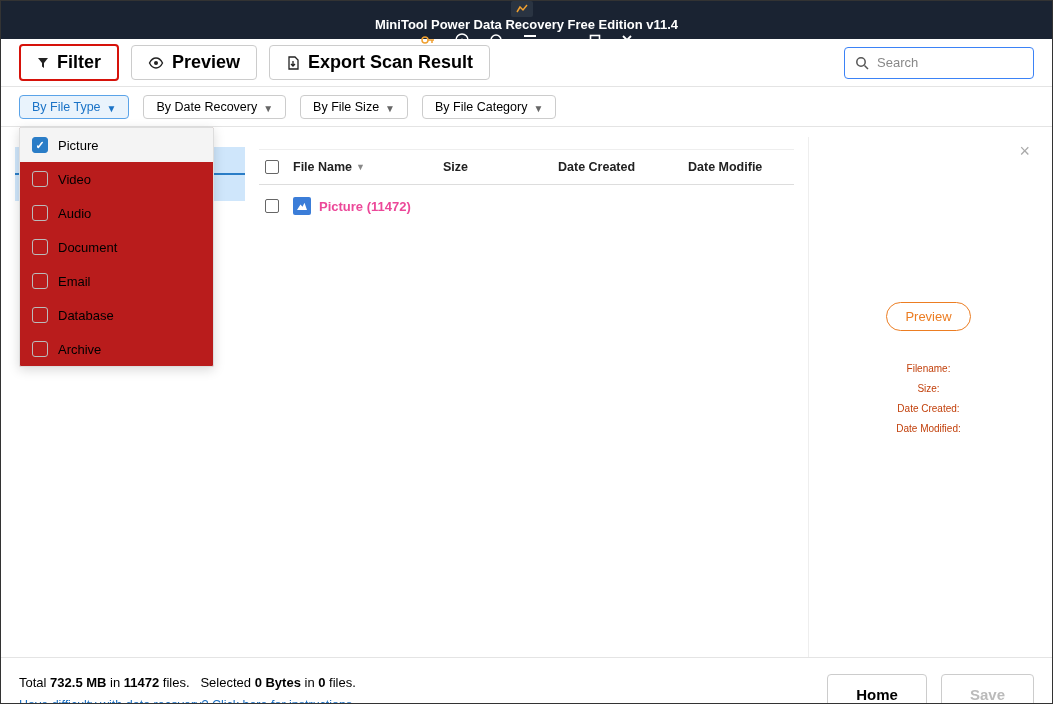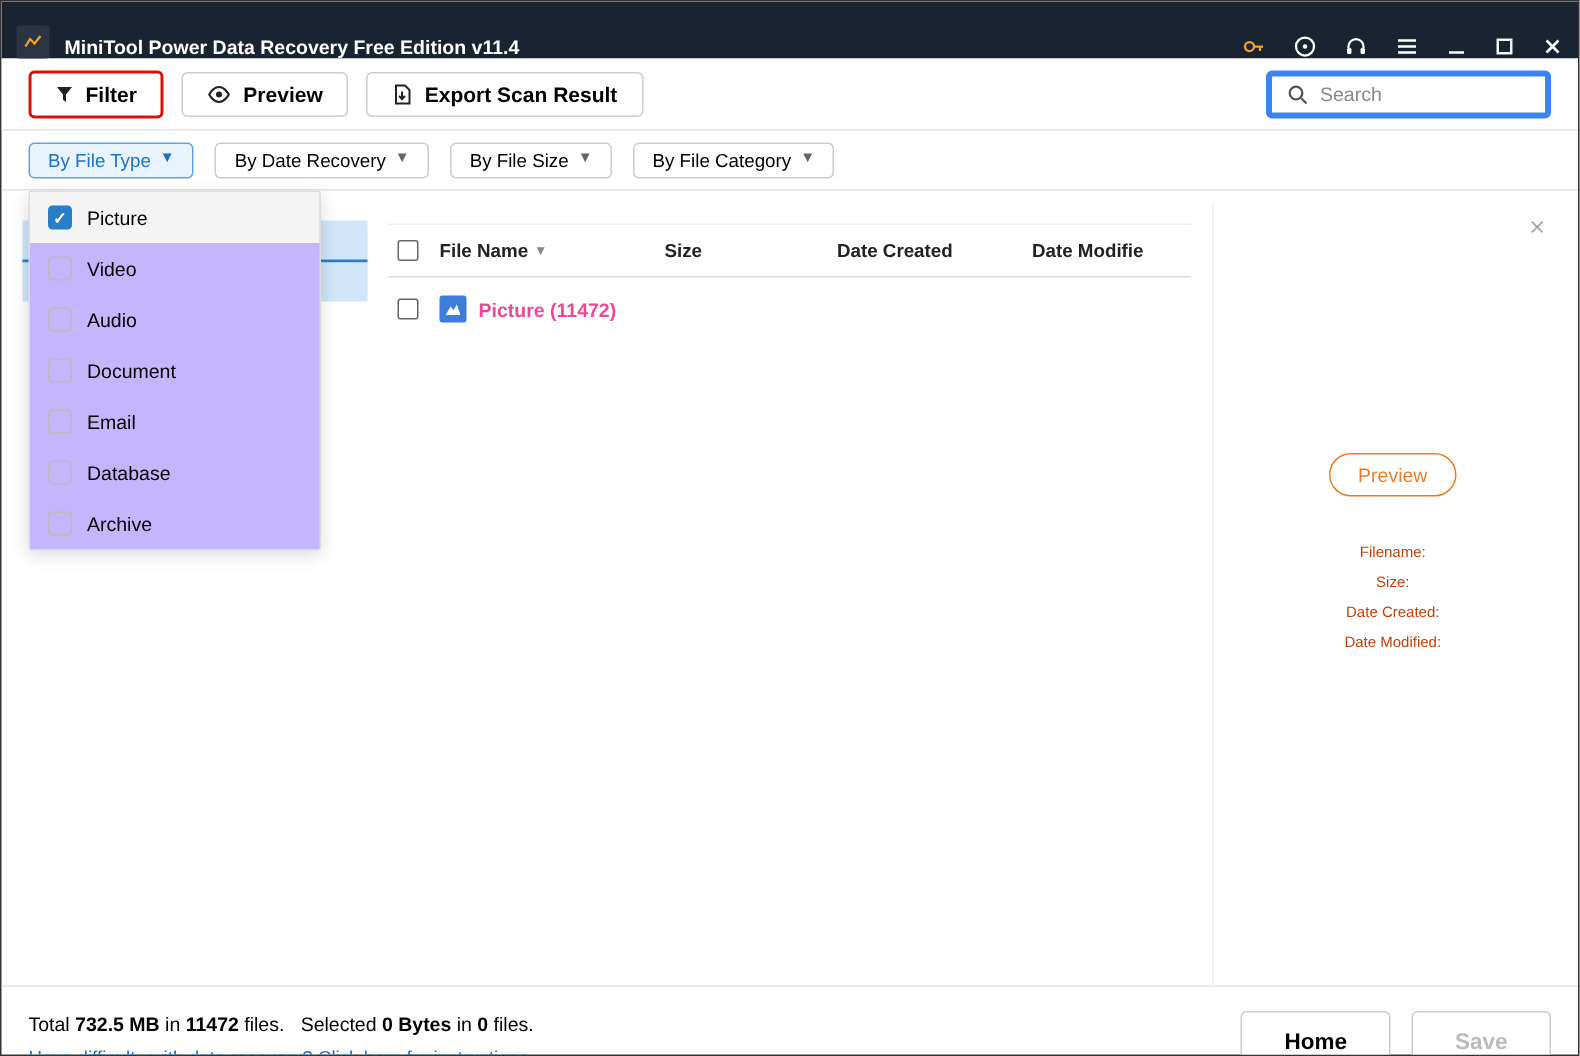--- a/index.html
+++ b/index.html
@@ -1,28 +1,28 @@
 <!DOCTYPE html>
 <html><head>
 <meta charset="utf-8">
 <style>
 * { margin: 0; padding: 0; box-sizing: border-box; font-family: -apple-system, BlinkMacSystemFont, "Segoe UI", Arial, sans-serif; }
 body { width: 1053px; height: 704px; background: #fff; border: 1px solid #333; overflow: hidden; }
-.titlebar { background: #1a2332; height: 38px; display: flex; align-items: flex-end; padding: 0 10px; color: #fff; }
+.titlebar { background: #1a2332; height: 38px; display: flex; align-items: center; padding: 0 10px; color: #fff; flex-direction: column; }
 .titlebar .logo { width: 22px; height: 22px; margin-right: 10px; display: flex; align-items: center; justify-content: center; background: #2a3442; border-radius: 2px; }
 .titlebar .title { font-size: 13px; font-weight: 600; flex: 1; }
 .titlebar .tb-icons { display: flex; gap: 18px; align-items: center; }
 .titlebar .tb-icons span { cursor: pointer; font-size: 14px; }
 .toolbar { height: 48px; display: flex; align-items: center; padding: 0 18px; gap: 12px; border-bottom: 1px solid #e4e4e4; background: #fff; }
-.tbtn { border: 1px solid #ccc; background: #fff; padding: 6px 16px; border-radius: 4px; font-size: 14px; font-weight: 600; display: inline-flex; align-items: center; gap: 8px; cursor: pointer; }
+.tbtn { border: 1px solid #ccc; background: #fff; padding: 6px 16px; border-radius: 4px; font-size: 18px; font-weight: 600; display: inline-flex; align-items: center; gap: 8px; cursor: pointer; }
 .tbtn.hl { border: 2px solid #d6120a; }
 .toolbar .spacer { flex: 1; }
-.search { border: 4px solid #3b82f6; border-radius: 4px; height: 32px; width: 190px; display: flex; align-items: center; padding: 0 10px; color: #888; font-size: 13px; gap: 8px; }
+.search { border: 1px solid #3b82f6; border-radius: 4px; height: 32px; width: 190px; display: flex; align-items: center; padding: 0 10px; color: #888; font-size: 13px; gap: 8px; }
 .filterbar { height: 40px; display: flex; align-items: center; gap: 14px; padding: 0 18px; border-bottom: 1px solid #e4e4e4; }
-.chip { border: 1px solid #ccc; padding: 4px 12px; border-radius: 4px; font-size: 12.5px; display: inline-flex; align-items: flex-start; gap: 6px; cursor: pointer; background: #fff; }
+.chip { border: 1px solid #ccc; padding: 4px 12px; border-radius: 4px; font-size: 12.5px; display: inline-flex; align-items: flex-end; gap: 6px; cursor: pointer; background: #fff; }
 .chip.active { border-color: #5aa3e8; background: #e9f3fc; color: #1a73c7; }
 .chip .caret { font-size: 10px; color: #666; }
 .chip.active .caret { color: #1a73c7; }
 .content { position: relative; display: flex; height: 530px; padding: 10px 14px 0 14px; gap: 14px; }
 .leftcol { width: 230px; }
 .highlight-strip { background: #cfe6fb; height: 28px; border-bottom: 2px solid #2a7dc7; width: 100%; margin-top: 10px; }
 .highlight-strip-part { background: #cfe6fb; height: 26px; width: 100%; }
 .midcol { flex: 1; border-top: 1px solid #eee; margin-top: 12px; }
 .thead { display: flex; align-items: center; padding: 10px 6px; font-size: 12.5px; font-weight: 600; color: #222; border-bottom: 1px solid #ddd; }
 .thead .cbx, .trow .cbx { width: 14px; height: 14px; border: 1.5px solid #666; border-radius: 2px; margin-right: 14px; cursor: pointer; }
@@ -32,21 +32,21 @@
 .thead .c-modified { flex: 1; }
 .sort-caret { font-size: 9px; color: #888; }
 .trow { display: flex; align-items: center; padding: 12px 6px; font-size: 13px; }
 .trow .picicon { width: 18px; height: 18px; background: #3b7dd8; border-radius: 2px; margin-right: 8px; display: inline-flex; align-items: center; justify-content: center; }
 .trow .picicon::after { content: ""; width: 10px; height: 8px; background: #fff; clip-path: polygon(0 100%, 35% 30%, 55% 60%, 75% 10%, 100% 100%); }
 .trow .label { font-weight: 600; color: #ec4899; text-align: right; }
 .rightcol { width: 230px; border-left: 1px solid #eee; padding: 10px 10px 0 20px; position: relative; }
 .rightcol .close { position: absolute; top: 4px; right: 8px; color: #aaa; font-size: 18px; cursor: pointer; }
 .preview-btn { display: block; margin: 155px auto 28px auto; border: 1px solid #ec7d22; color: #ec7d22; background: transparent; padding: 6px 18px; border-radius: 16px; font-size: 13px; cursor: pointer; }
 .meta { font-size: 10px; color: #c2410c; line-height: 2; text-align: center; }
-.dropdown { position: absolute; top: 0px; left: 18px; width: 195px; background: #c4b5fd; border: 1px solid #ddd; border-radius: 2px; box-shadow: 0 3px 12px rgba(0,0,0,0.15); z-index: 10; }
+.dropdown { position: absolute; top: 0px; left: 18px; width: 195px; background: #b91c1c; border: 1px solid #ddd; border-radius: 2px; box-shadow: 0 3px 12px rgba(0,0,0,0.15); z-index: 10; }
 .dropdown .item { display: flex; align-items: center; gap: 10px; padding: 9px 12px; font-size: 13px; cursor: pointer; }
 .dropdown .item:first-child { background: #f4f4f4; }
 .dropdown .chk { width: 16px; height: 16px; border: 1.5px solid #bbb; border-radius: 3px; display: inline-flex; align-items: center; justify-content: center; }
 .dropdown .chk.on { background: #2a7dc7; border-color: #2a7dc7; }
 .dropdown .chk.on::after { content: "✓"; color: #fff; font-size: 11px; font-weight: bold; }
 .bottom { height: 74px; border-top: 1px solid #e4e4e4; display: flex; align-items: center; padding: 0 18px; }
 .bottom .info { font-size: 13px; line-height: 1.7; }
 .bottom .info a { color: #1a6fc2; text-decoration: underline; font-size: 12.5px; }
 .bottom .bspacer { flex: 1; }
 .bottom .bbtn { border: 1px solid #ccc; padding: 11px 28px; border-radius: 4px; font-size: 15px; font-weight: 600; background: #fff; margin-left: 14px; cursor: pointer; }

